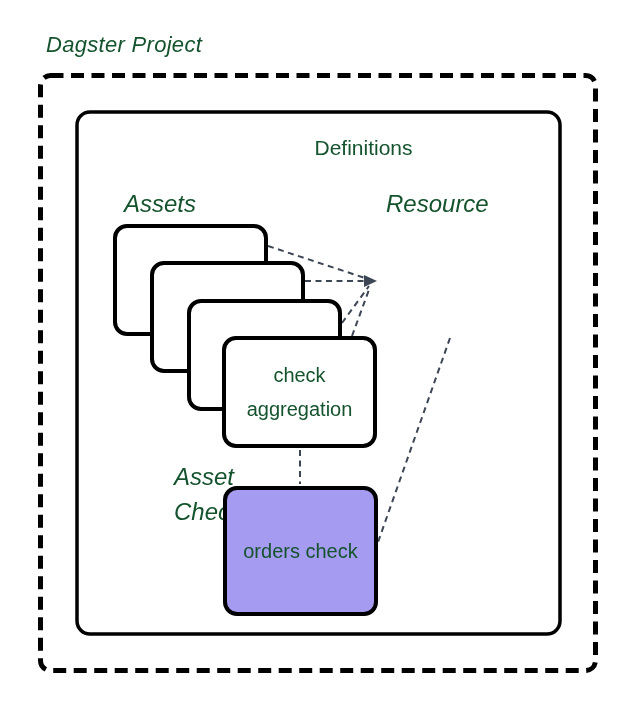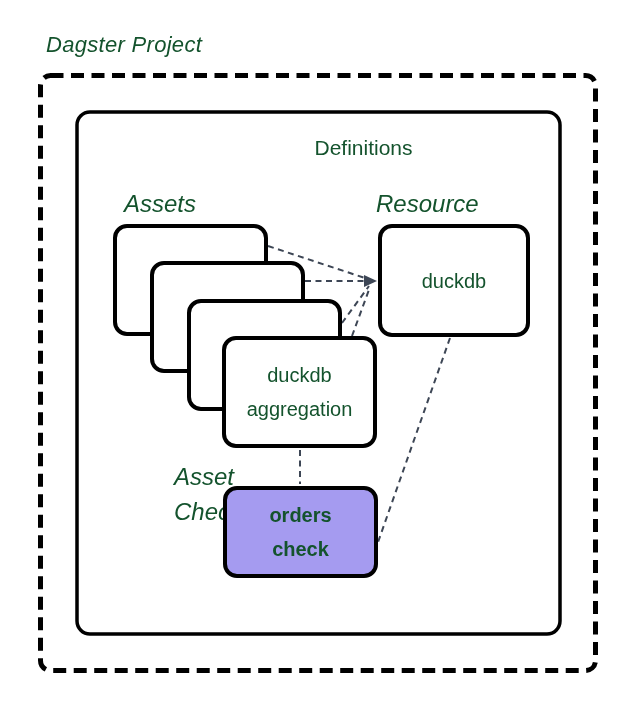--- a/index.html
+++ b/index.html
@@ -22,39 +22,39 @@
   }
   .definitions-label {
     left: 77px; top: 136px; width: 573px;
     text-align: center; font-size: 21px; font-weight: 400;
   }
   .group-label {
     font-size: 24px; font-style: italic; font-weight: 500;
     line-height: 35px;
   }
   .assets-label   { left: 124px; top: 186px; }
-  .resource-label { left: 376px; top: 186px; }
+  .resource-label { left: 386px; top: 186px; }
   .asset-check-label { left: 142px; top: 459px; width: 84px; margin-left: 32px; }
 
   .node {
     border: 4px solid #000;
     border-radius: 14px;
     background: #ffffff;
     display: flex; align-items: center; justify-content: center;
     text-align: center;
     font-size: 20px; line-height: 34px;
   }
   .node-label { display: inline-block; max-width: 118px; }
 
   .card-1 { left: 113px; top: 224px; width: 155px; height: 112px; }
   .card-2 { left: 150px; top: 261px; width: 155px; height: 112px; }
   .card-3 { left: 187px; top: 299px; width: 155px; height: 112px; }
   .card-4 { left: 222px; top: 336px; width: 155px; height: 112px; }
   .resource-node { left: 378px; top: 224px; width: 152px; height: 113px; }
-  .check-node { left: 223px; top: 486px; width: 155px; height: 92px; font-weight: bold; }
+  .check-node { left: 223px; top: 486px; width: 155px; height: 130px; }
 </style>
 </head>
 <body>
 
 <div class="canvas">
 
   <svg class="layer-svg" width="638" height="713" viewBox="0 0 638 713">
 
     <rect x="40.5" y="75.5" width="555" height="595" rx="10" fill="none" stroke-width="5" stroke-dasharray="13 7.5" stroke="#000000"></rect>
 
@@ -78,24 +78,21 @@
   <div class="abs group-label assets-label">Assets</div>
 
   <div class="abs group-label resource-label">Resource</div>
 
   <div class="abs group-label asset-check-label">Asset Check</div>
 
   <div class="abs node card-1"></div>
   <div class="abs node card-2"></div>
   <div class="abs node card-3"></div>
   <div class="abs node card-4">
-    <span class="node-label">duckdb aggregation</span>
+    <span class="node-label">check aggregation</span>
   </div>
 
-  <div class="abs node resource-node">
-    <span class="node-label">duckdb</span>
-  </div>
 
   <div class="abs node check-node" style="background-color: rgb(165, 155, 240);">
     <span class="node-label">orders check</span>
   </div>
 
 </div>
 
 </body></html>

